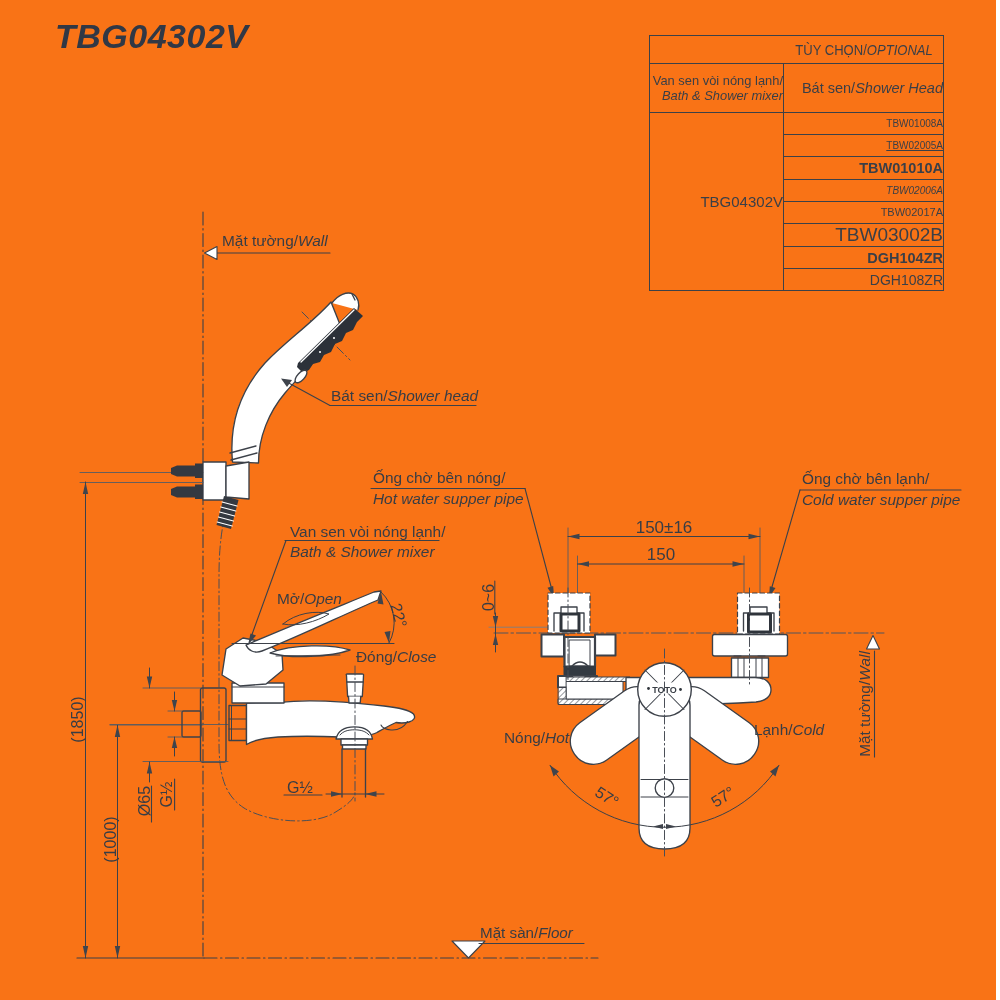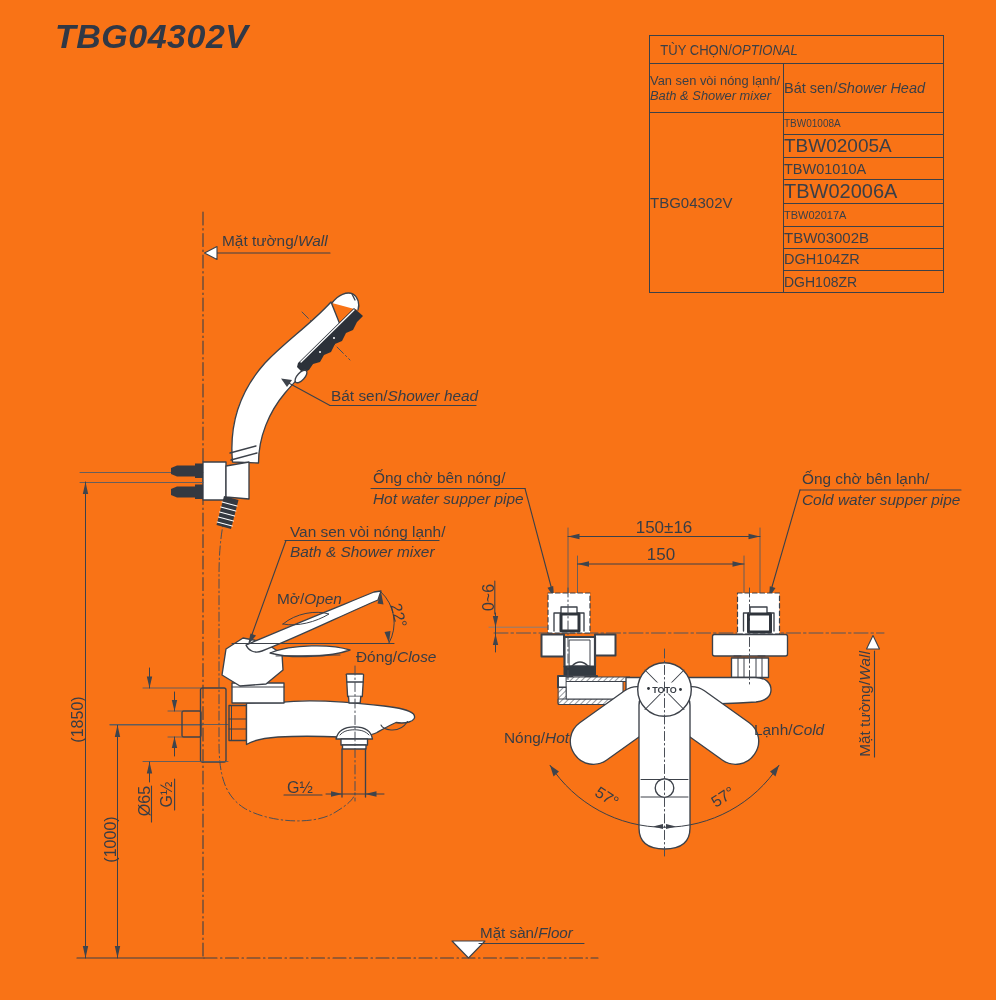--- a/index.html
+++ b/index.html
@@ -2,21 +2,21 @@
 <html><head>
 <meta charset="utf-8">
 <style>
   html,body{margin:0;padding:0;background:#ffffff;}
   #page{position:relative;width:996px;height:1000px;background:#f97316;overflow:hidden;
         font-family:"Liberation Sans", sans-serif;}
   #title{position:absolute;left:55px;top:17px;font-size:34px;font-weight:bold;font-style:italic;
          color:#313845;letter-spacing:0.5px;}
   table.opt{position:absolute;left:649px;top:35px;border-collapse:collapse;table-layout:fixed;
             color:#3a3f47;}
-  table.opt td{border:1.4px solid #3c4148;text-align:left;vertical-align:middle;padding:0;}
+  table.opt td{border:1.4px solid #3c4148;text-align:right;vertical-align:middle;padding:0;}
   .it{font-style:italic;}
   svg text{fill:#383d45;}
 </style>
 </head>
 <body>
 <div id="page">
   <div id="title">TBG04302V</div>
   <table class="opt">
     <tbody>
         <tr>
@@ -24,36 +24,36 @@
         </tr>
     <tr>
       <td style="width:133px;height:47.8px;font-size:12.9px;white-space:nowrap;">Van sen vòi nóng lạnh/<br><span class="it">Bath &amp; Shower mixer</span></td>
       <td style="width:159px;font-size:14.5px;">Bát sen/<span class="it">Shower Head</span></td>
     </tr>
     <tr>
           <td rowspan="8" style="font-size:15px;">TBG04302V</td>
           <td style="height:21.2px;font-size:10px;">TBW01008A</td>
         </tr>
     <tr>
-          <td style="height:21.2px;font-size:19px;">TBW02005A</td>
-        </tr>
-    <tr>
-          <td style="height:21.2px;font-size:14.5px;">TBW01010A</td>
-        </tr>
-    <tr>
-          <td style="height:21.2px;font-size:20px;">TBW02006A</td>
+          <td style="height:21.2px;font-size:10px;text-decoration:underline;">TBW02005A</td>
+        </tr>
+    <tr>
+          <td style="height:21.2px;font-size:14.5px;font-weight:bold;">TBW01010A</td>
+        </tr>
+    <tr>
+          <td style="height:21.2px;font-size:10px;font-style:italic;">TBW02006A</td>
         </tr>
     <tr>
           <td style="height:21.2px;font-size:11px;">TBW02017A</td>
         </tr>
     <tr>
-          <td style="height:21.2px;font-size:15px;">TBW03002B</td>
-        </tr>
-    <tr>
-          <td style="height:21.2px;font-size:14.5px;">DGH104ZR</td>
+          <td style="height:21.2px;font-size:19px;">TBW03002B</td>
+        </tr>
+    <tr>
+          <td style="height:21.2px;font-size:14.5px;font-weight:bold;">DGH104ZR</td>
         </tr>
     <tr>
           <td style="height:21.2px;font-size:14px;">DGH108ZR</td>
         </tr>
   </tbody>
     </table>
   <svg id="dwg" width="1000" height="1000" viewBox="0 0 1000 1000" style="position:absolute;left:0;top:0;" fill="none" stroke-linecap="round" stroke-linejoin="round">
     <defs>
       <pattern id="hat" width="4" height="4" patternUnits="userSpaceOnUse" patternTransform="rotate(45)">
         <rect width="4" height="4" fill="#fff"></rect>

